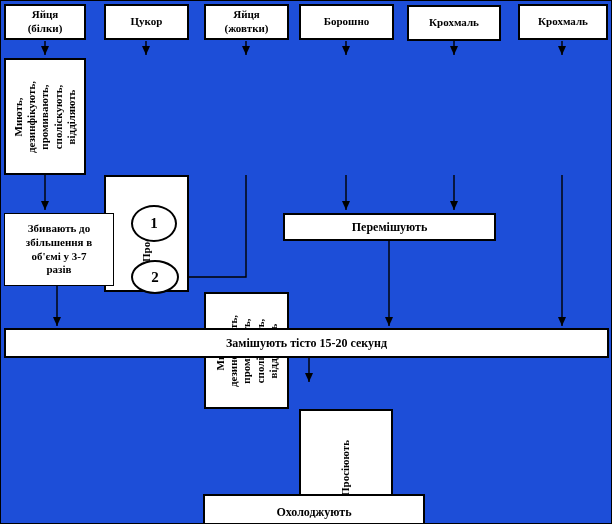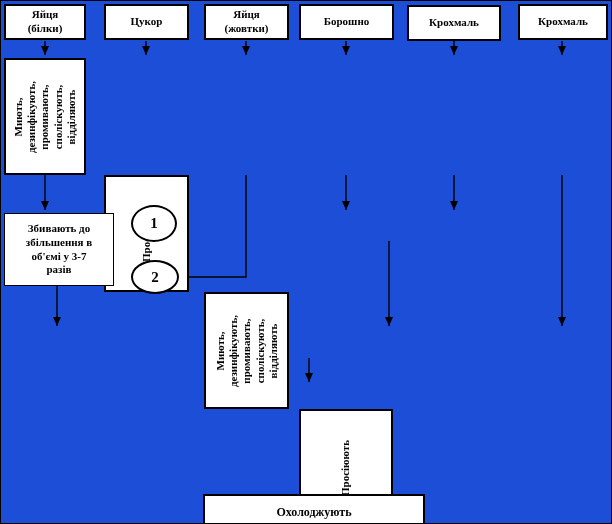--- a/index.html
+++ b/index.html
@@ -116,21 +116,27 @@
 разів</span>
   </div>
 
   <div class="circ" style="left:130px;top:204px;width:46px;height:37px;">
       <span>1</span>
     </div>
   <div class="circ" style="left:130px;top:259px;width:48px;height:34px;">
       <span>2</span>
     </div>
 
+  <div class="bx step" style="left:282px;top:212px;width:213px;height:28px;">
+    <span>Перемішують</span>
+  </div>
 
+  <div class="bx step" style="left:3px;top:327px;width:605px;height:30px;">
+    <span>Замішують тісто 15-20 секунд</span>
+  </div>
 
 
 
   <div class="bx step" style="left:202px;top:493px;width:222px;height:36px;">
     <span>Охолоджують</span>
   </div>
 
 </div>
 
 </body></html>

